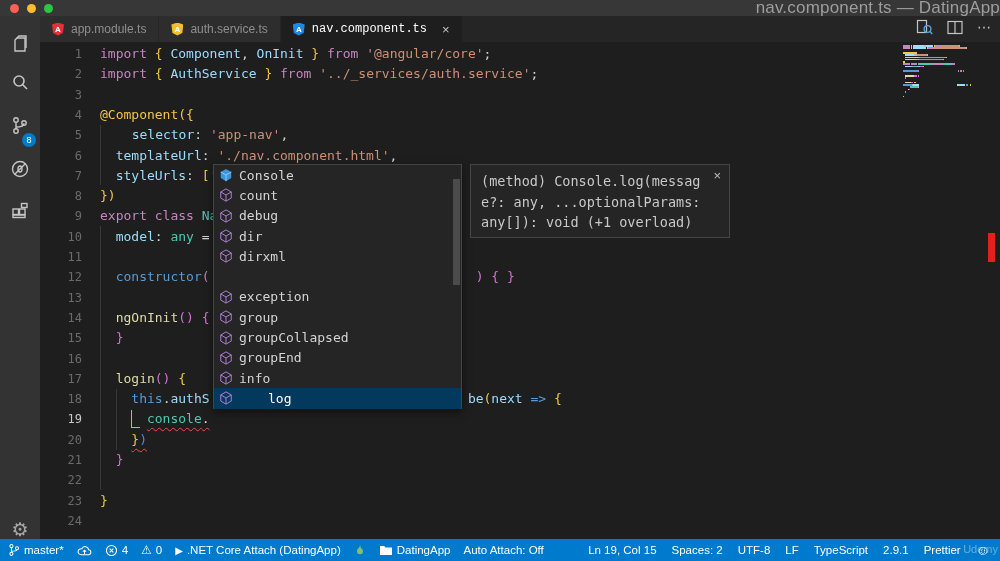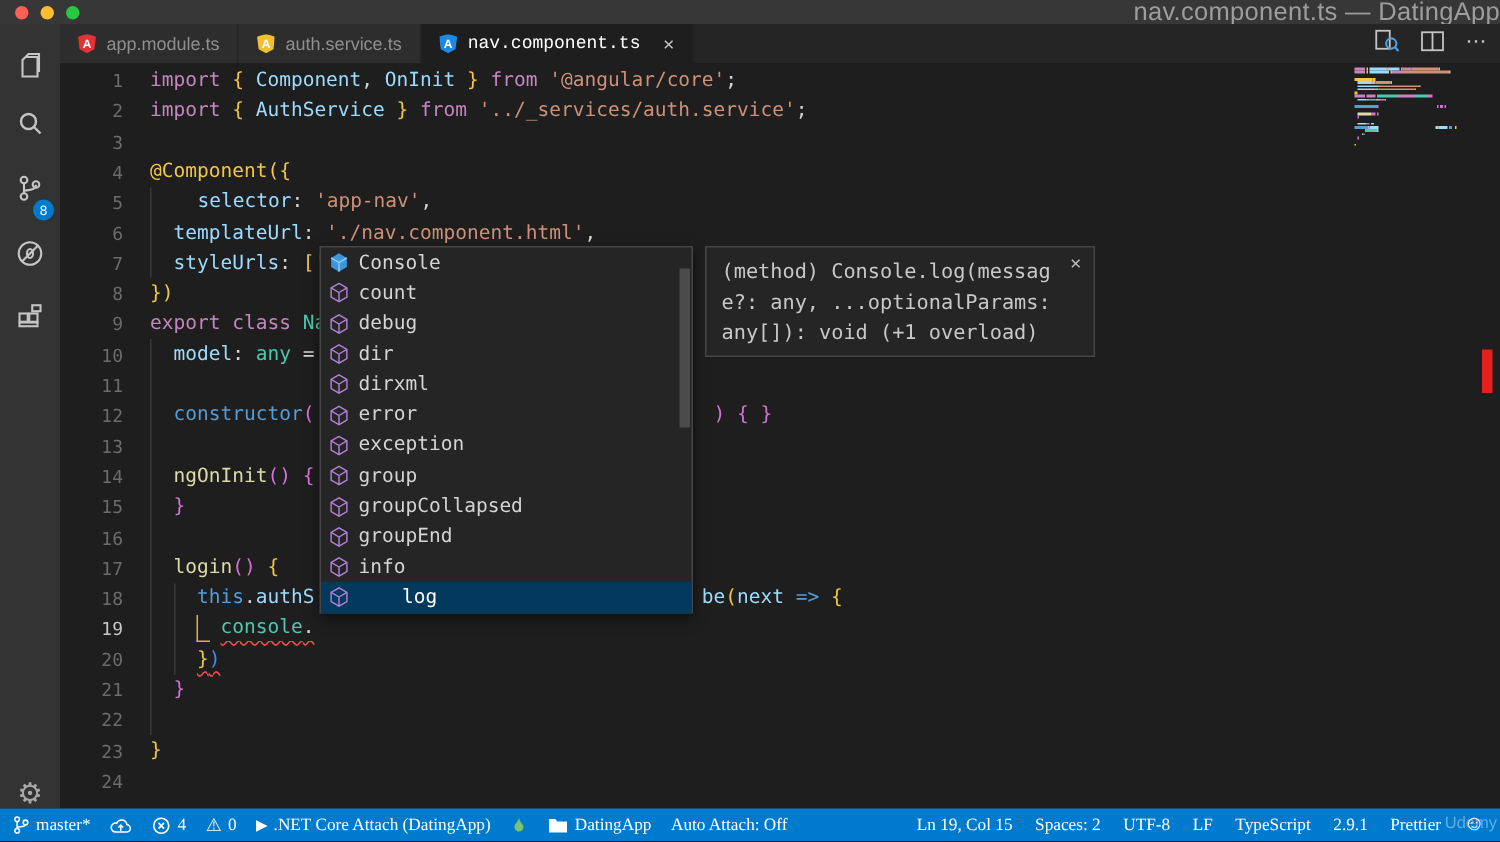--- a/index.html
+++ b/index.html
@@ -60,21 +60,21 @@
   .hoverdoc .close { position:absolute; right:8px; top:3px; color:#C0C0C0; font-size:13px; }
 
   
   .minimap { position:absolute; left:903px; top:45px; width:72px; height:56px; z-index:3; }
   .mm-row { position:absolute; height:1.7px; display:flex; }
   .mm-seg { height:1.7px; display:inline-block; }
   .ovr-error { position:absolute; left:988px; top:233px; width:7px; height:29px; background:#E51F1F; z-index:3; }
 
   
   .statusbar { position:absolute; left:0; top:539px; width:1000px; height:22px; background:#007ACC;
-    display:flex; align-items:center; justify-content:space-between; color:#fff; font-size:11.5px; z-index:20;font-family:Liberation Serif, serif; }
+    display:flex; align-items:center; justify-content:space-between; color:#fff; font-size:11.5px; z-index:20; }
   .sb-left, .sb-right { display:flex; align-items:center; height:100%; }
   .sb-left { padding-left:8px; gap:13px; }
   .sb-right { padding-right:10px; gap:15px; }
   .sb-item { display:flex; align-items:center; gap:4px; white-space:nowrap; }
   .sb-char { font-size:11px; line-height:1; }
   .watermark { position:absolute; right:2px; top:543px; color:rgba(255,255,255,.38); font-size:11px; z-index:21; }
 
   svg { display:block; }
 </style>
 </head>
@@ -261,29 +261,20 @@
       </div>
       <div class="sg-row" style="top: 81.2px;">
         <span>
           <svg width="14" height="14" viewBox="0 0 16 16" fill="none" stroke="#B180D7" stroke-width="1.1">
             <path d="M8 1 L14 4.5 V11.5 L8 15 L2 11.5 V4.5 Z"></path>
             <path d="M2 4.5 L8 8 L14 4.5 M8 8 V15"></path>
           </svg>
         </span>
         <span>dirxml</span>
       </div>
-      <div class="sg-row" style="top: 101.5px;">
-        <span>
-          <svg width="14" height="14" viewBox="0 0 16 16" fill="none" stroke="#B180D7" stroke-width="1.1">
-            <path d="M8 1 L14 4.5 V11.5 L8 15 L2 11.5 V4.5 Z"></path>
-            <path d="M2 4.5 L8 8 L14 4.5 M8 8 V15"></path>
-          </svg>
-        </span>
-        <span>error</span>
-      </div>
       <div class="sg-row" style="top: 121.8px;">
         <span>
           <svg width="14" height="14" viewBox="0 0 16 16" fill="none" stroke="#B180D7" stroke-width="1.1">
             <path d="M8 1 L14 4.5 V11.5 L8 15 L2 11.5 V4.5 Z"></path>
             <path d="M2 4.5 L8 8 L14 4.5 M8 8 V15"></path>
           </svg>
         </span>
         <span>exception</span>
       </div>
       <div class="sg-row" style="top: 142.1px;">

